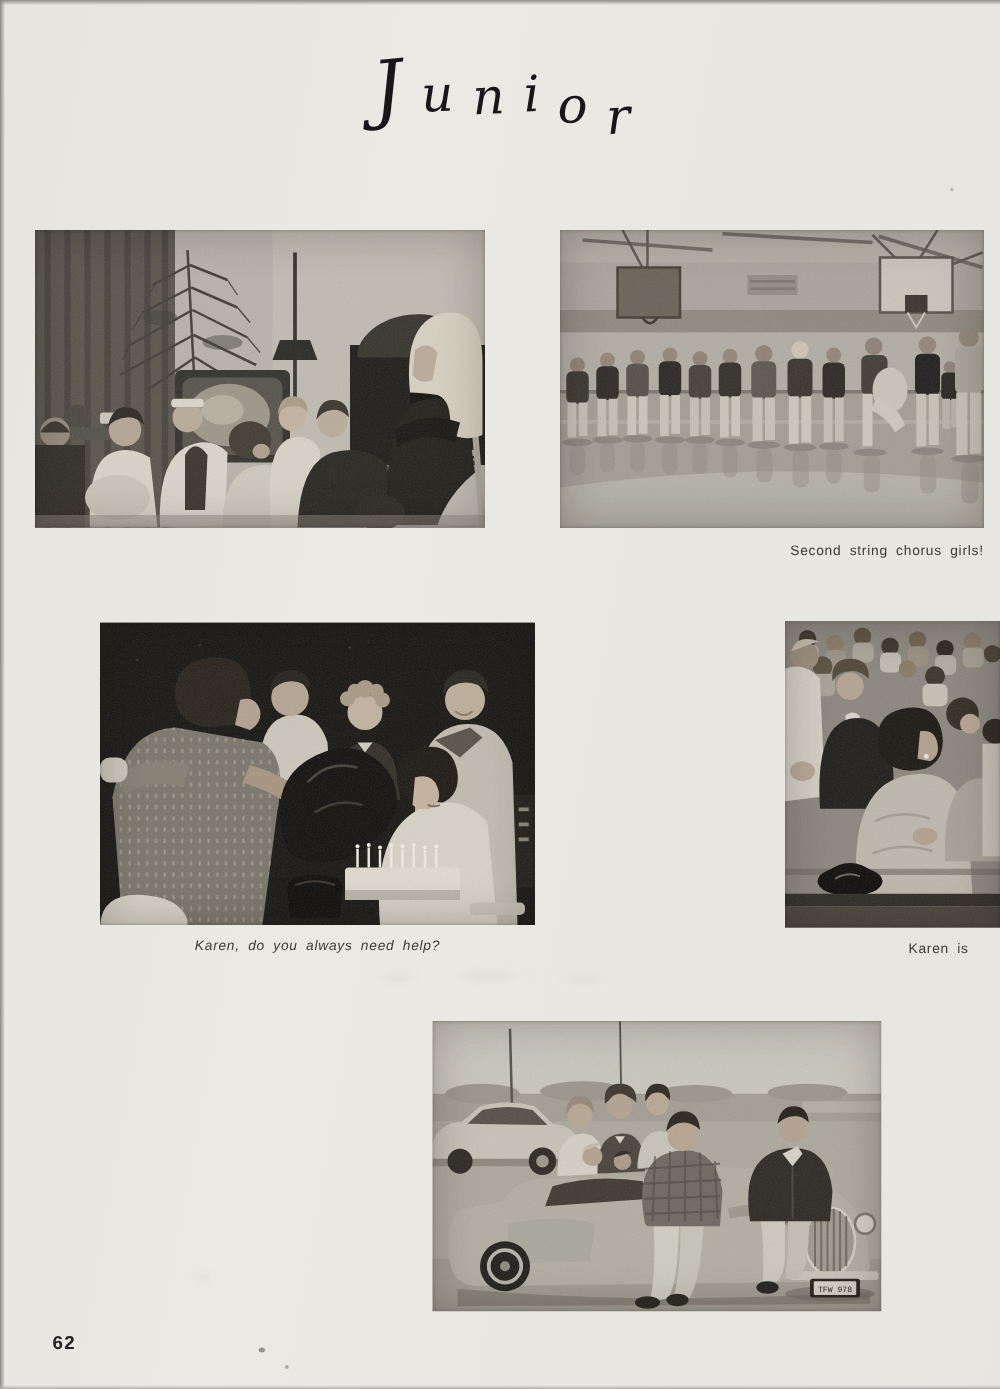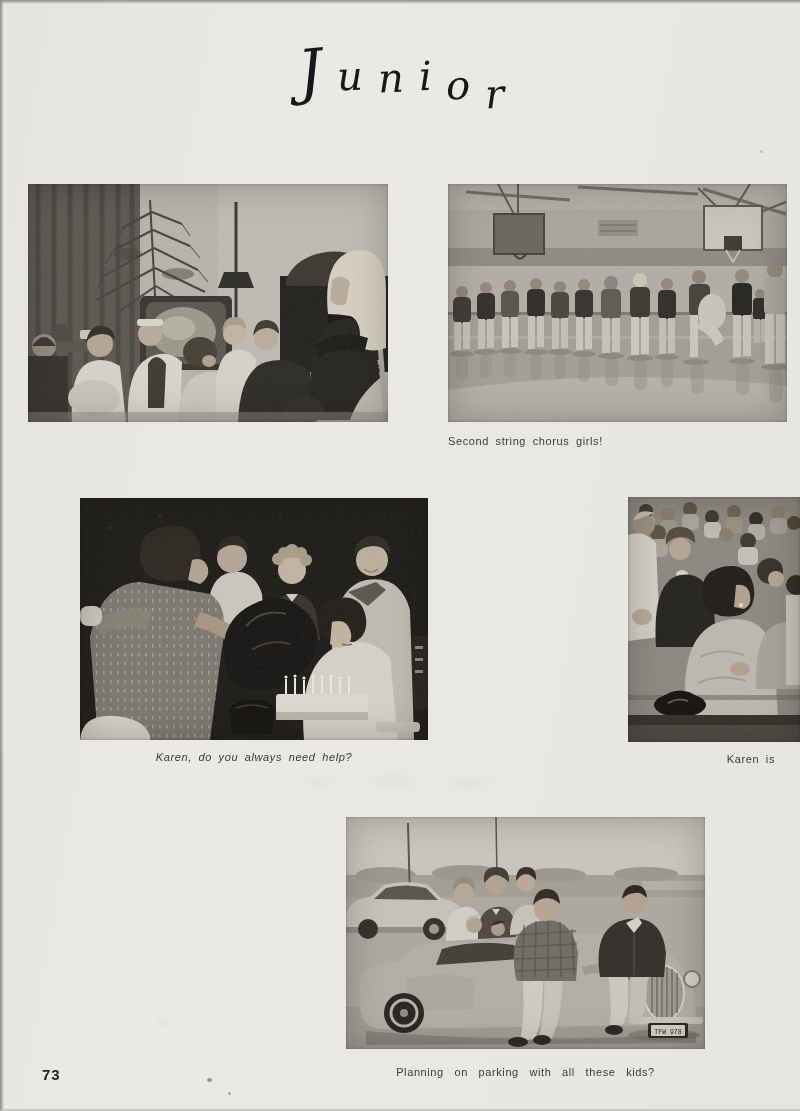--- a/index.html
+++ b/index.html
@@ -31,21 +31,21 @@
     box-shadow:inset 0 0 36px rgba(22,20,16,.26), inset 0 0 3px rgba(22,20,16,.3);}
   .ph-party{left:28px;top:184px;width:360px;height:238px;}
   .ph-gym{left:448px;top:184px;width:339px;height:238px;}
   .ph-cake{left:80px;top:498px;width:348px;height:242px;}
   .ph-crowd{left:628px;top:497px;width:172px;height:245px;}
   .ph-car{left:346px;top:817px;width:359px;height:232px;}
 
   .caption{position:absolute;font-size:11px;color:#3b3a36;
     letter-spacing:.6px;word-spacing:3px;}
   .cap-party{left:28px;top:432px;width:360px;text-align:center;}
-  .cap-gym{left:448px;top:435px;width:339px;text-align:left;}
+  .cap-gym{left:448px;top:435px;width:339px;text-align:right;}
   .cap-cake{left:80px;top:751px;width:348px;text-align:center;font-style:italic;}
   .cap-crowd{left:628px;top:753px;width:147px;text-align:right;}
   .cap-car{left:346px;top:1066px;width:359px;text-align:center;word-spacing:7px;}
 
   .page-number{position:absolute;left:42px;top:1066px;font-size:15px;
     font-weight:bold;letter-spacing:1px;color:#232323;}
 
   .smudge{position:absolute;pointer-events:none;filter:blur(3px);}
   .smudge-1{left:272px;top:770px;width:230px;height:24px;opacity:.55;
     background:
@@ -596,22 +596,21 @@
         <ellipse cx="268" cy="213" rx="9" ry="5" fill="#24221d"></ellipse>
         <path d="M254,160 q-8,-52 28,-58 q34,-5 38,34 l-2,24 l-64,0 z" fill="#2e2b26"></path>
         <path d="M280,106 l8,10 l8,-10 l-4,-6 z" fill="#d5d1c6"></path>
         <line x1="288" y1="116" x2="288" y2="158" stroke="#4a463f" stroke-width="1.5"></line>
         <circle cx="288" cy="86" r="11" fill="#b3a18e"></circle>
         <path d="M276,82 q2,-14 13,-14 q11,0 12,13 q-6,-6 -12,-5 q-7,0 -13,6 z" fill="#262119"></path>
       </g>
       <rect width="359" height="232" filter="url(#f5)" opacity=".12"></rect>
     </svg>
   </figure>
-  <figcaption class="caption cap-car">Planning on parking with all these kids?</figcaption>
-
-  <div class="page-number">73</div>
+
+  <div class="page-number">62</div>
 
   <div class="smudge smudge-1"></div>
   <div class="smudge smudge-2"></div>
   <div class="speck speck-1"></div>
   <div class="speck speck-2"></div>
   <div class="speck speck-3"></div>
 </div>
 
 </body></html>

